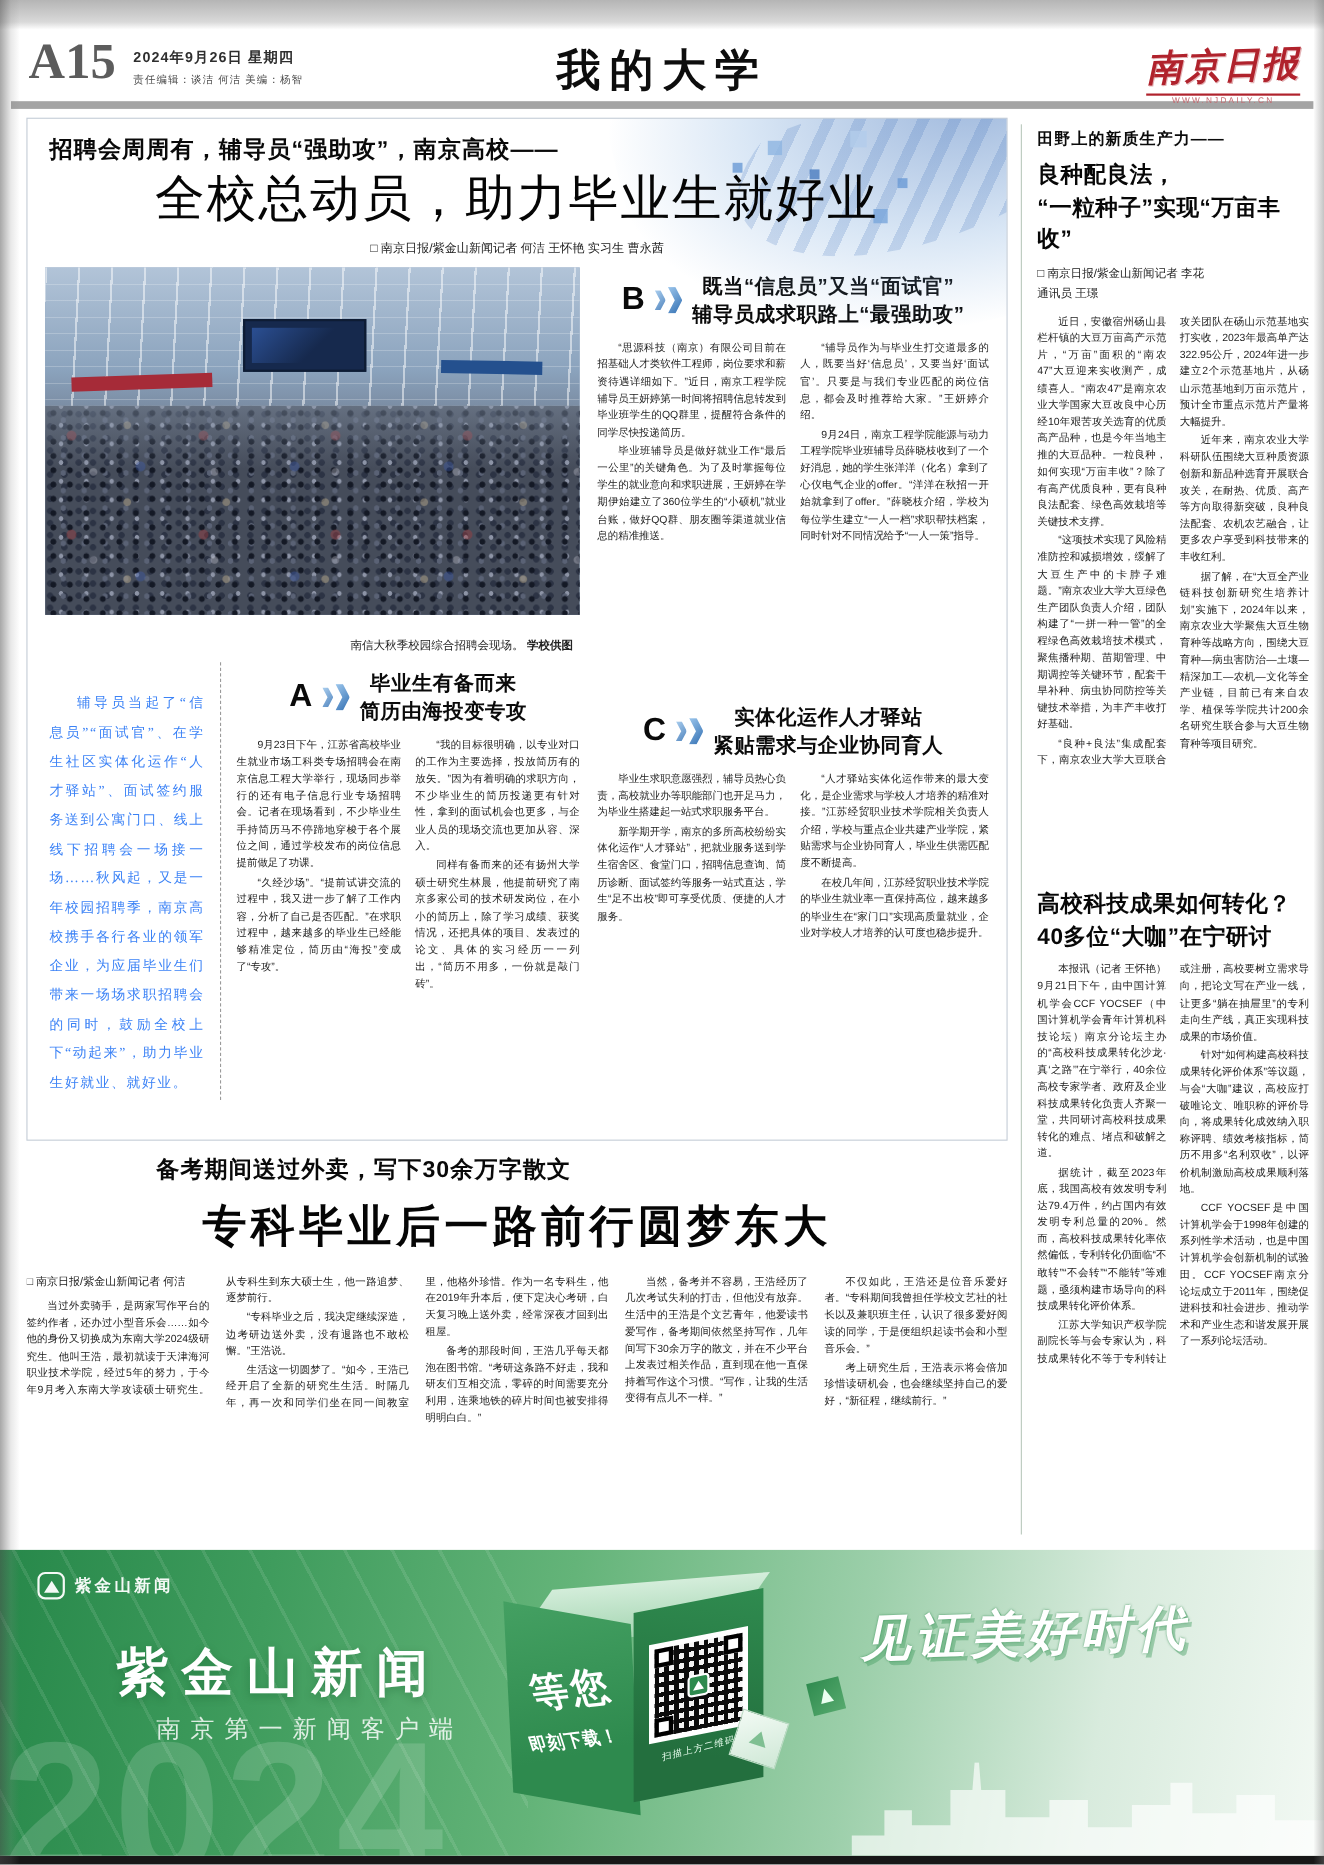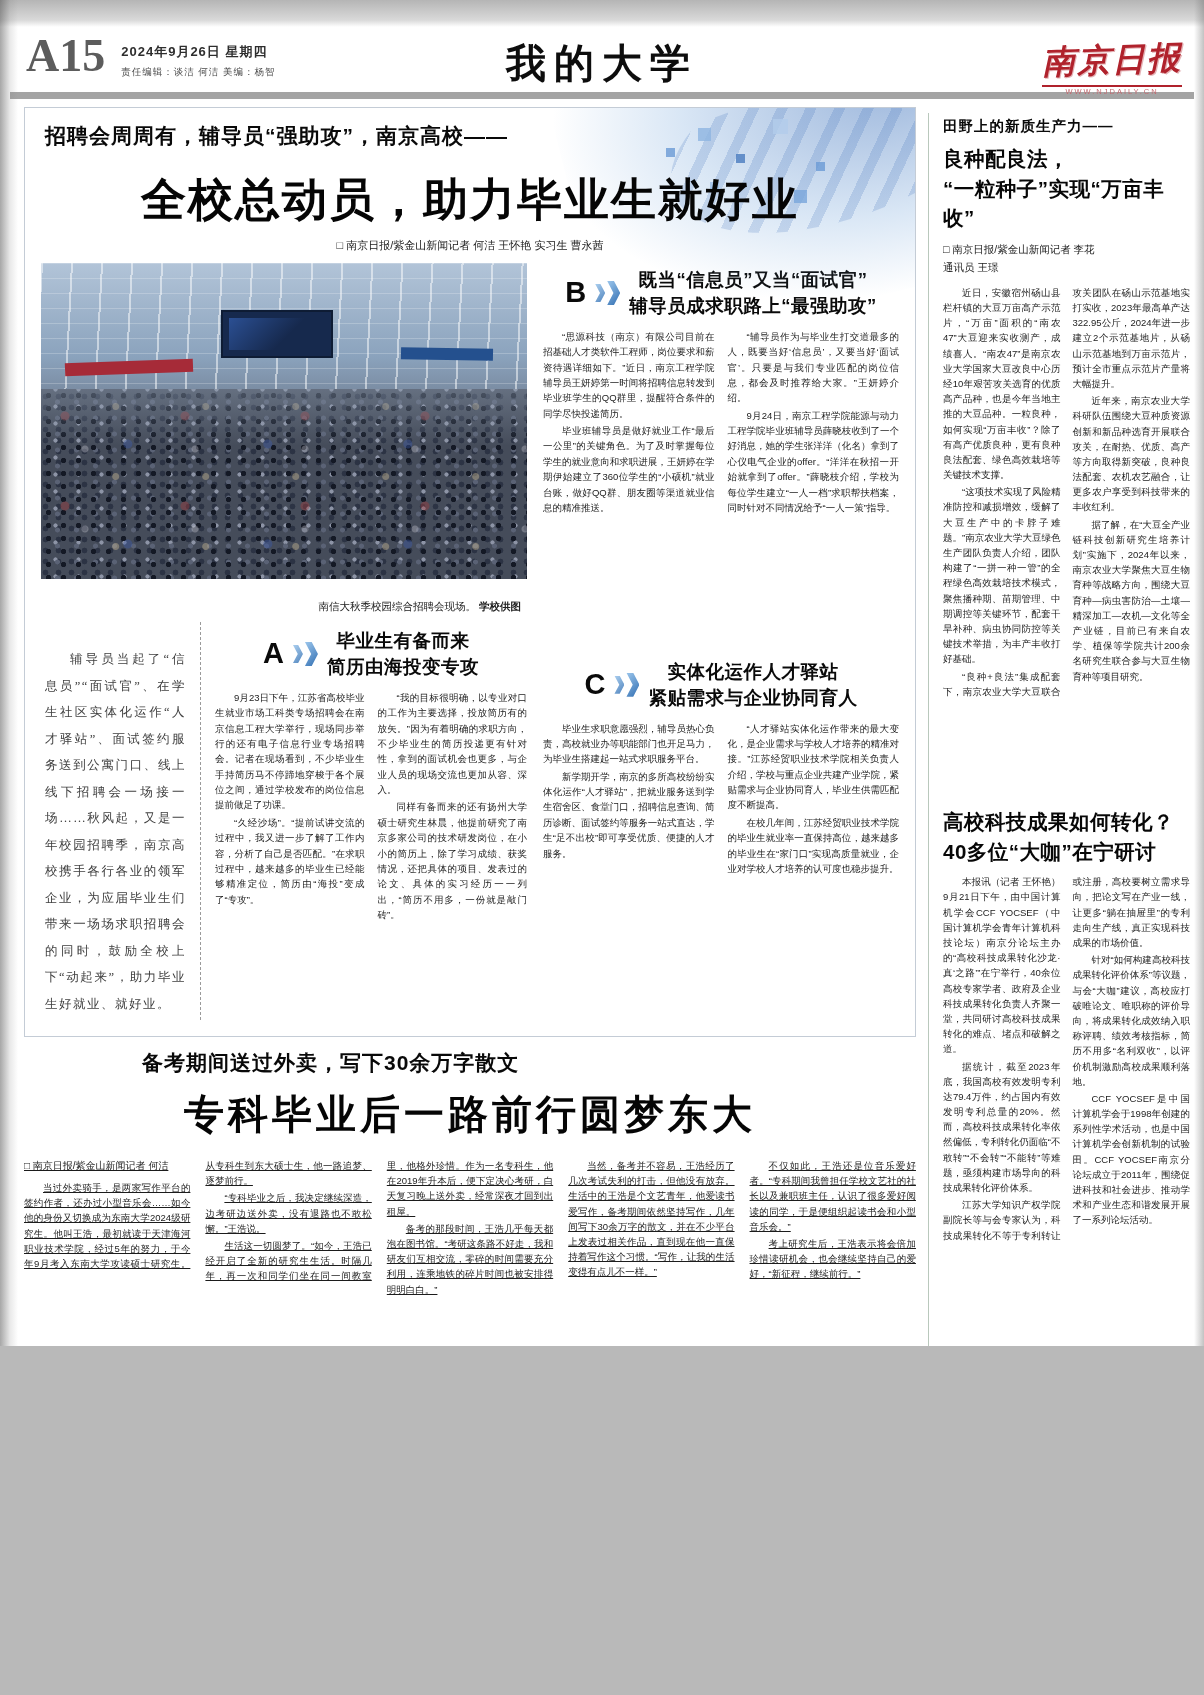--- a/index.html
+++ b/index.html
@@ -1,18 +1,18 @@
 <!DOCTYPE html>
 <html><head>
 <meta charset="utf-8">
 <style>
   * { margin:0; padding:0; box-sizing:border-box; }
   html,body { background:#b9b9b9; }
   body { font-family:"Liberation Sans", sans-serif; color:#1a1a1a; }
-  .scan { position:relative; width:1204px; height:1346px; margin:0 auto; overflow:hidden;
+  .scan { position:relative; width:1204px; height:1695px; margin:0 auto; overflow:hidden;
           background:linear-gradient(180deg,#b5b5b5 0,#d9d9d9 20px,#ffffff 27px); }
   .scan::before { content:''; position:absolute; left:0; top:0; bottom:0; width:18px; z-index:40;
           background:linear-gradient(90deg,rgba(80,80,80,.5),rgba(130,130,130,.18) 55%,transparent); }
   .scan::after { content:''; position:absolute; right:0; top:0; bottom:0; width:10px; z-index:40;
           background:linear-gradient(270deg,rgba(120,120,120,.45),transparent); }
   .paper { position:relative; padding-top:26px; }
 
   
   .header { position:relative; display:flex; align-items:flex-start; padding:8px 22px 4px 26px; height:64px; }
   .page-num { font-family:"Liberation Serif", serif; font-weight:bold; font-size:46px; line-height:.95; color:#5c5c5c; }
@@ -39,21 +39,21 @@
   .ma { position:relative; border:1px solid #c4ccd6; height:930px; padding:12px 16px 8px 16px; overflow:hidden; background:#fff; }
   .swoosh { position:absolute; right:-60px; top:-50px; width:400px; height:260px; transform:rotate(-14deg);
             background:radial-gradient(ellipse at 85% 20%, rgba(73,121,190,.55), rgba(120,168,220,.28) 45%, transparent 72%); }
   .swoosh2 { position:absolute; right:-20px; top:-10px; width:300px; height:190px; transform:rotate(-20deg); opacity:.5;
             background:repeating-linear-gradient(135deg, rgba(60,110,185,.4) 0 10px, transparent 10px 26px);
             clip-path:ellipse(60% 45% at 75% 30%); }
   .confetti { position:absolute; right:240px; top:40px; width:9px; height:9px; background:#6b9bd6;
             box-shadow: 34px -18px 0 2px #8fb6e2, 70px 6px 0 #4a7cc0, 110px -26px 0 3px #b3cdec,
                         150px 14px 0 #6b9bd6, 44px 34px 0 #9dc0e8, 130px 44px 0 2px #7aa7dc; opacity:.8; }
   .ma-kicker { position:relative; font-size:21px; font-weight:bold; letter-spacing:1px; margin:2px 0 0 4px; color:#090909; }
-  .ma-headline { position:relative; font-size:45px; font-weight:700; text-align:center; letter-spacing:2px; margin:20px 0 8px; color:#050505; }
+  .ma-headline { position:relative; font-size:45px; font-weight:400; text-align:center; letter-spacing:2px; margin:0 0 8px; color:#050505; }
   .ma-byline { text-align:center; font-size:11px; color:#222; margin-bottom:10px; }
 
   .ma-body { display:flex; }
   .ma-left { width:486px; }
   .ma-right { flex:1; padding-left:16px; }
 
   
   .photo { position:relative; width:486px; height:316px; overflow:hidden; background:#8fa6c0; }
   .hall { position:absolute; left:0; right:0; top:0; height:42%;
           background:linear-gradient(180deg,#b2c4d8,#8ba3bd 70%,#78899f); }
@@ -82,21 +82,21 @@
             radial-gradient(circle at 40% 75%, rgba(200,200,210,.7) 0 3px, transparent 4px);
           background-size:120px 90px, 140px 100px, 90px 70px, 110px 80px; }
   .crowd::after { content:''; position:absolute; inset:0;
           background:linear-gradient(180deg, rgba(140,155,175,.45), transparent 30%); }
   .caption { text-align:right; font-size:10.5px; color:#222; padding:21px 6px 6px 0; }
   .caption b { font-weight:bold; }
 
   .ma-lower { display:flex; margin-top:2px; }
   .intro-box { width:160px; border-right:1px dashed #9a9a9a; padding:24px 14px 0 4px; }
   .intro-text { font-family:"Liberation Serif", serif; font-size:12.5px; line-height:2.12;
-                letter-spacing:1.5px; color:#404040; text-align:justify; text-indent:2em; }
+                letter-spacing:1.5px; color:#3b82f6; text-align:justify; text-indent:2em; }
   .section-a { flex:1; padding:2px 0 0 14px; }
 
   .sec-head { display:flex; align-items:center; justify-content:center; gap:9px; margin:4px 0 10px; }
   .sec-letter { font-size:29px; font-weight:900; color:#0a0a0a; line-height:1; }
   .chv { display:inline-block; width:13px; height:24px;
          background:linear-gradient(135deg,#9cc6ec,#326fb2);
          clip-path:polygon(0 0,52% 0,100% 50%,52% 100%,0 100%,48% 50%); }
   .chv.small { width:10px; height:18px; opacity:.85; }
   .chvs { display:flex; align-items:center; gap:2px; }
   .sec-title { font-size:18.5px; font-weight:800; line-height:1.4; color:#0a0a0a; text-align:center; letter-spacing:.5px; }
@@ -116,21 +116,21 @@
   .ra-body p { text-indent:2em; margin-bottom:2px; }
   .ra1-body { height:502px; }
   .ra2 { margin-top:20px; }
   .ra2-body { height:470px; margin-top:6px; }
 
   
   .ba { margin-top:12px; height:346px; overflow:hidden; }
   .ba-kicker { font-size:21px; font-weight:bold; margin-left:118px; letter-spacing:1px; color:#090909; }
   .ba-headline { font-size:40px; font-weight:900; text-align:center; letter-spacing:4px; margin:10px 0 16px; color:#050505; }
   .ba-body { column-count:5; column-gap:15px; font-size:9.5px; line-height:1.6; text-align:justify; color:#1c1c1c; height:246px; overflow:hidden; }
-  .ba-body p { text-indent:2em; margin-bottom:2px;text-decoration:underline; }
+  .ba-body p { text-indent:2em; margin-bottom:2px; }
   .ba-body p.byline { text-indent:0; font-size:10px; margin-bottom:6px; }
 
   
   .banner { position:relative; height:278px; margin-top:14px; overflow:hidden;
             background:linear-gradient(100deg,#27884a 0%, #3f9c5d 20%, #64b479 42%, #9ccfaa 64%, #d8ebdd 82%, #f3f9f4 100%); }
   .banner::before { content:''; position:absolute; left:-40px; top:-30px; width:520px; height:340px; opacity:.35;
             background:repeating-linear-gradient(62deg, rgba(255,255,255,.28) 0 3px, transparent 3px 38px); }
   .banner-logo-row { position:absolute; left:34px; top:20px; display:flex; align-items:center; gap:9px; }
   .logo-mark { width:25px; height:25px; border:2px solid rgba(255,255,255,.95); border-radius:7px; position:relative; }
   .logo-mark::after { content:''; position:absolute; left:4px; top:6px; width:0; height:0;

